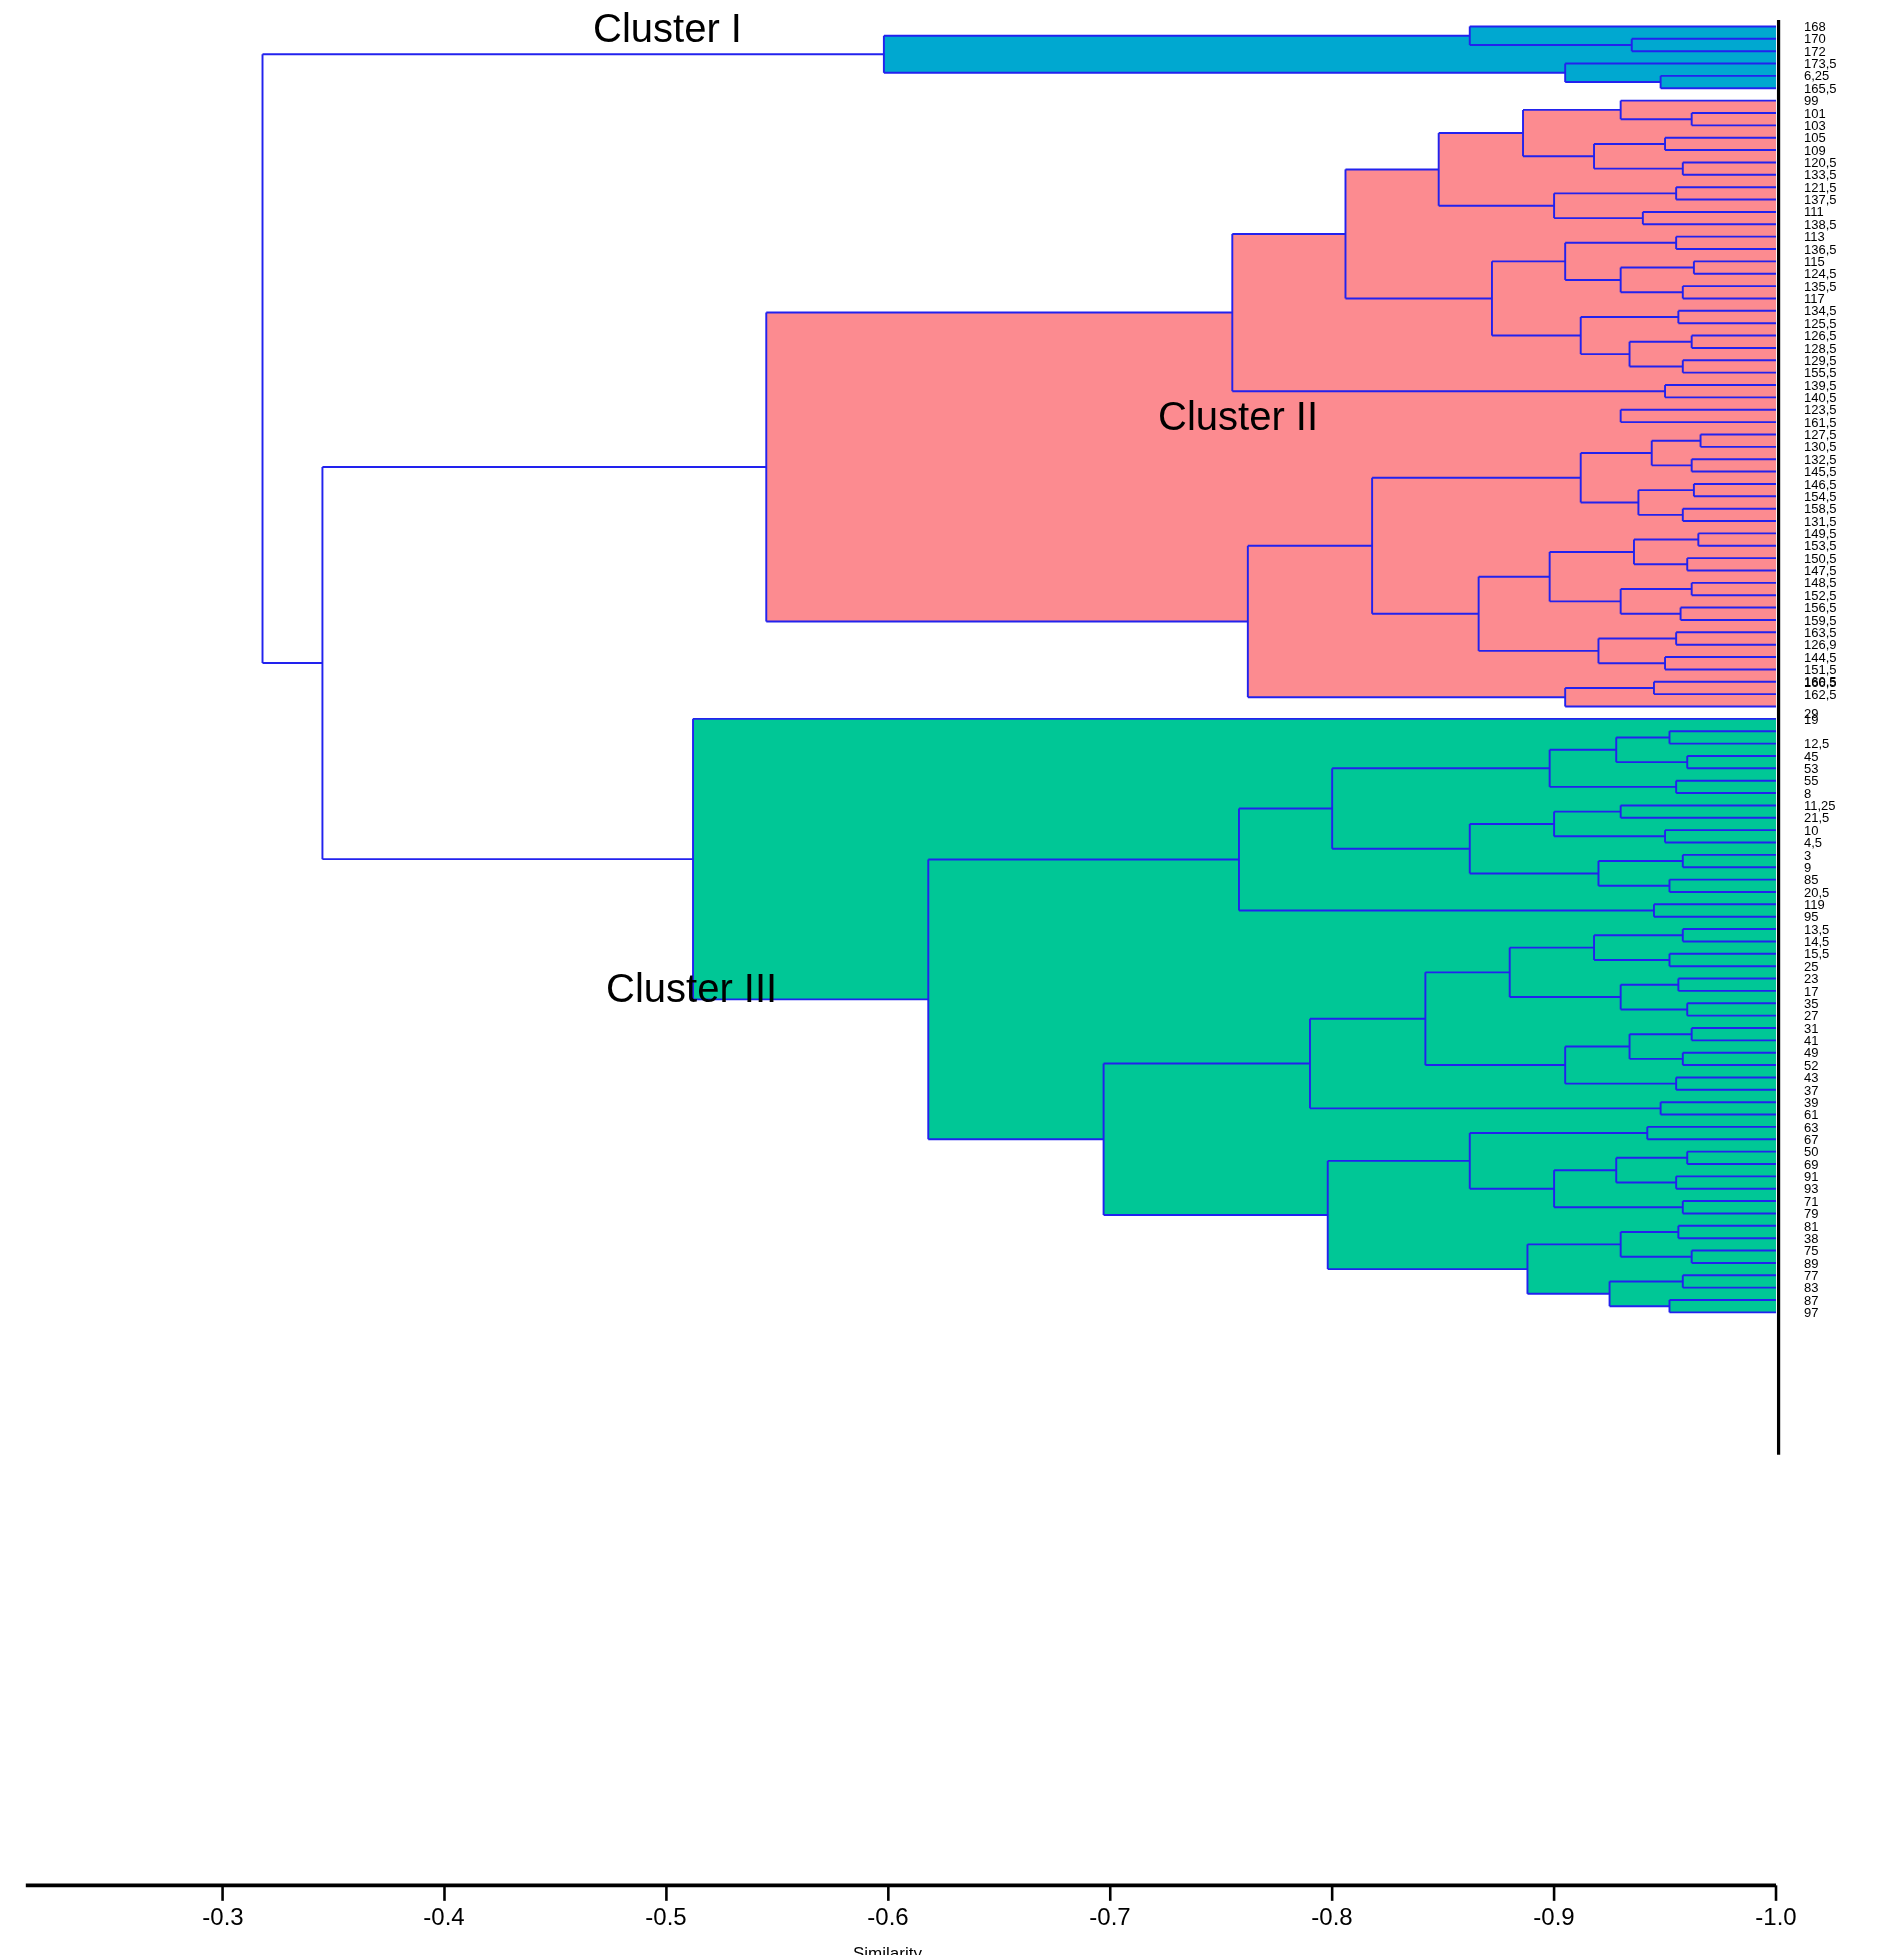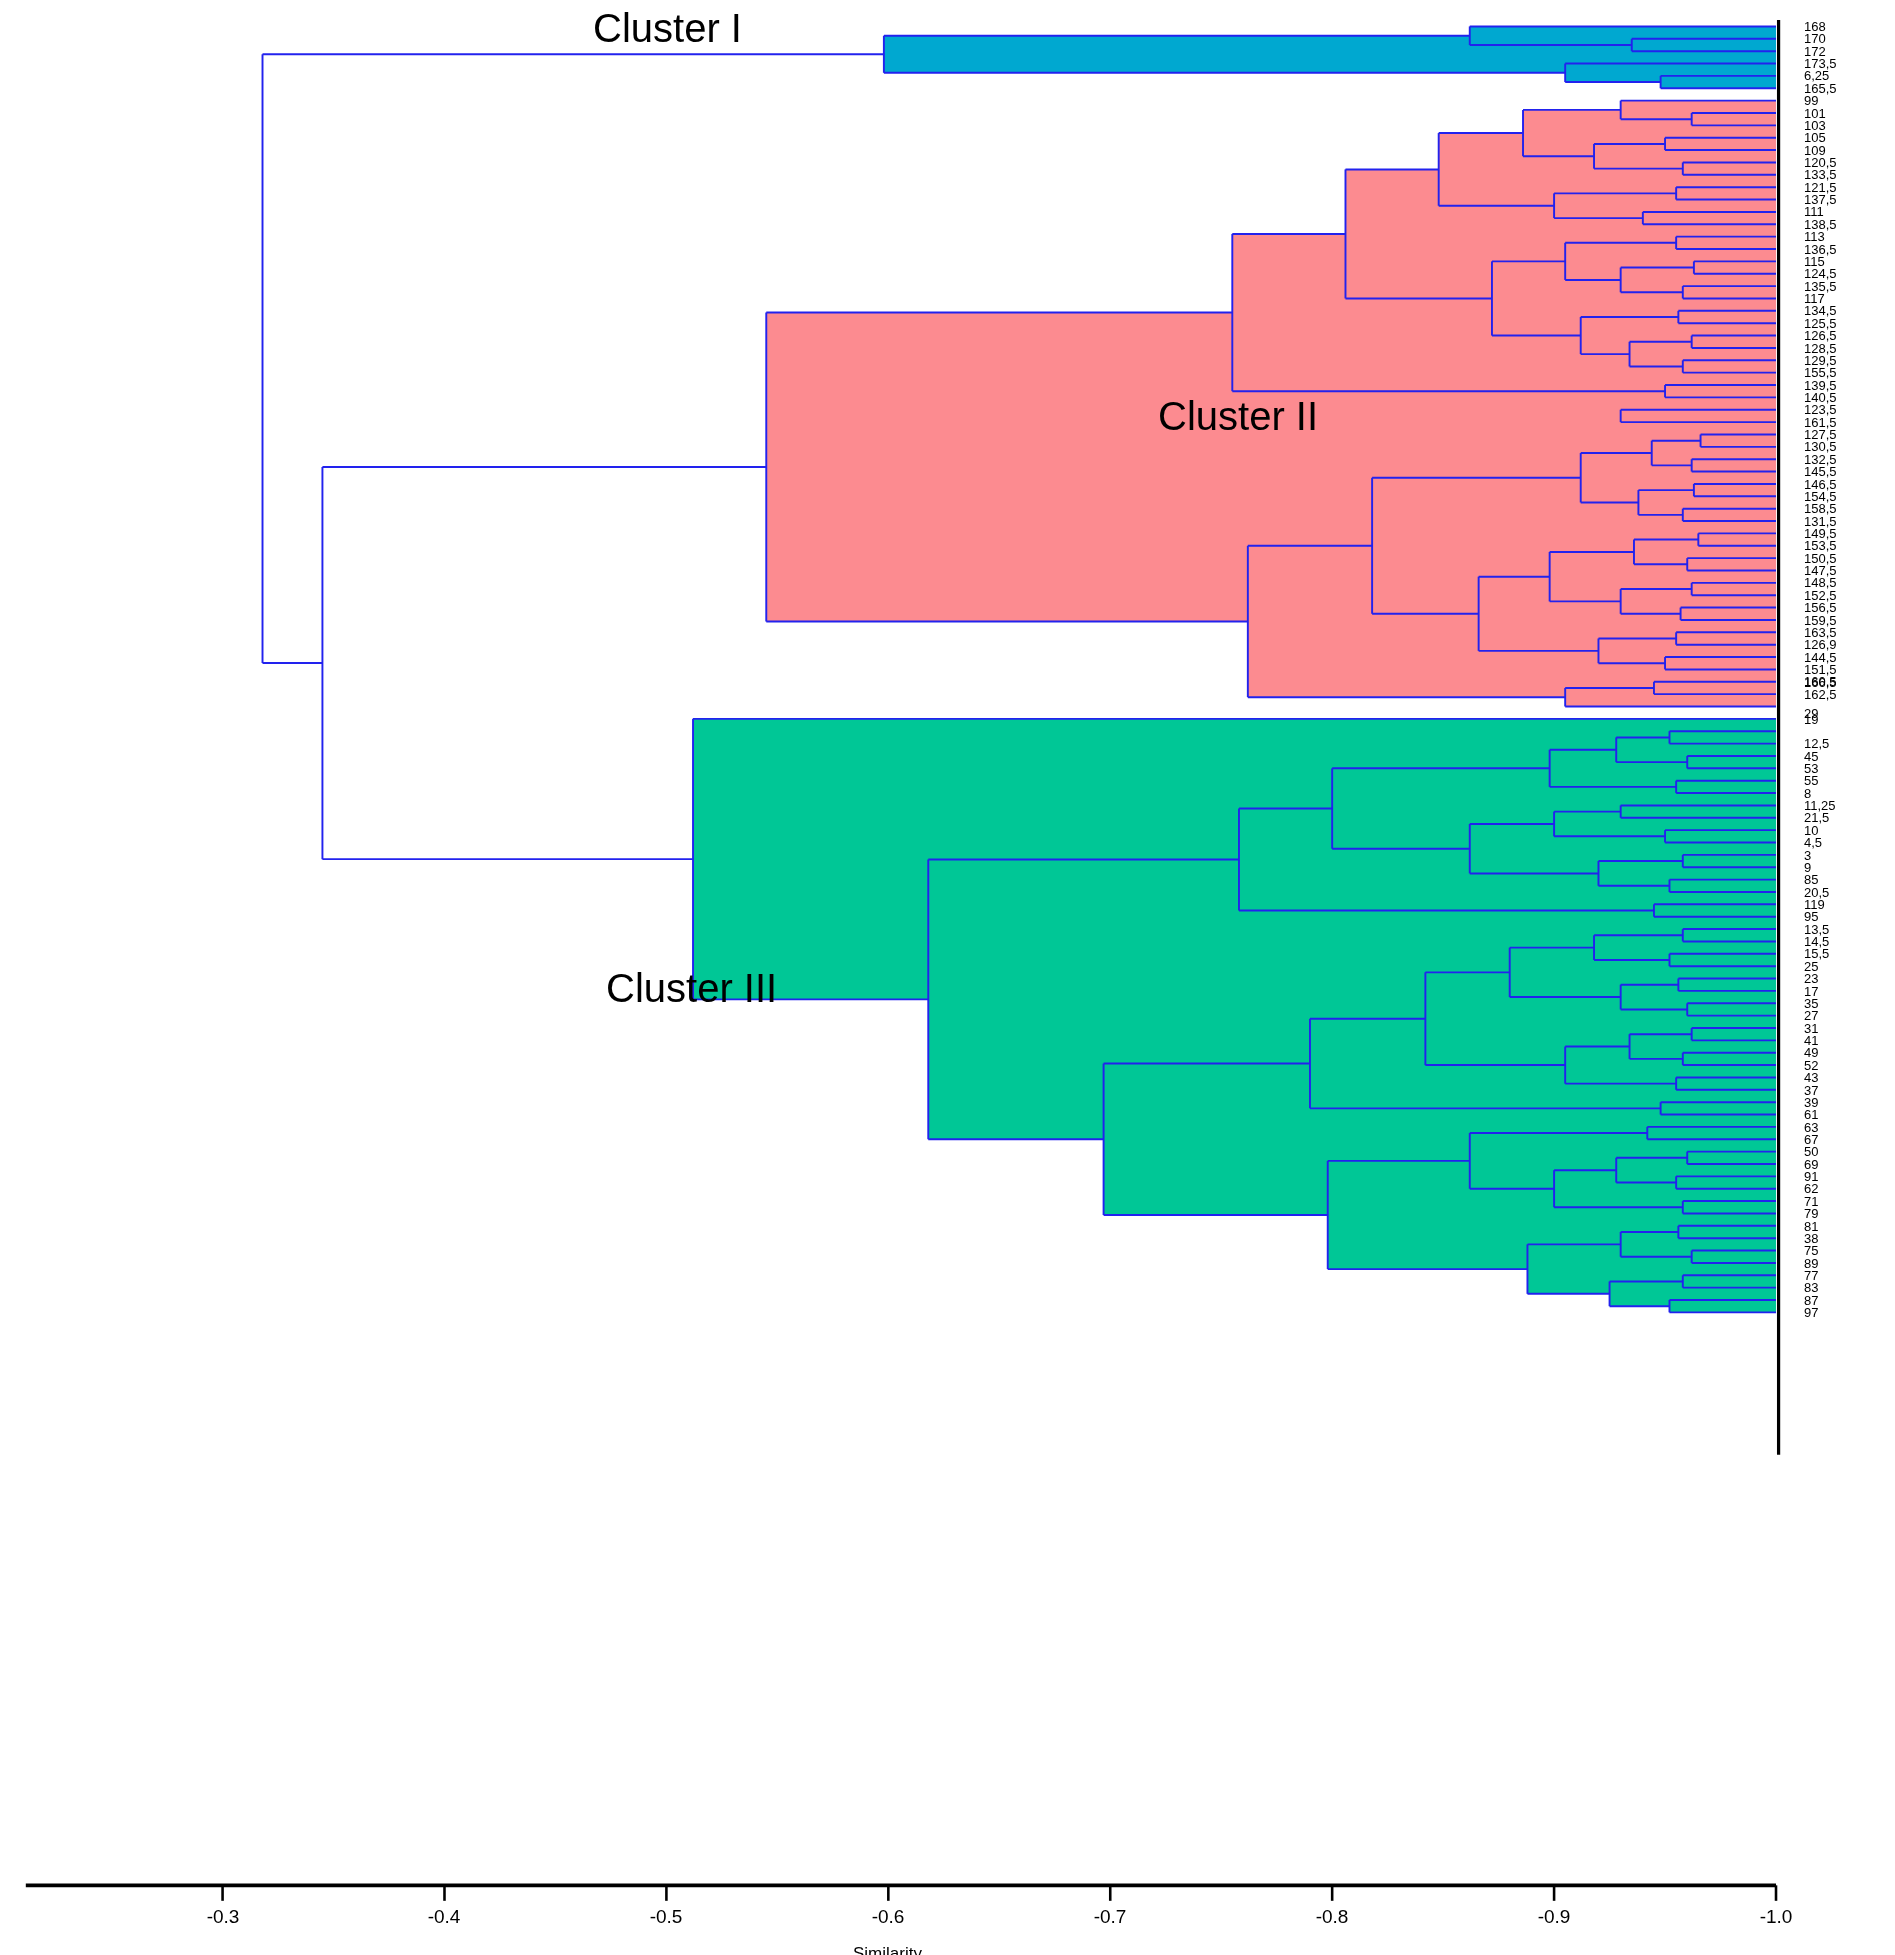--- a/index.html
+++ b/index.html
@@ -4,21 +4,21 @@
 <style>
   html,body{margin:0;padding:0;background:#ffffff;}
   body{font-family:"Liberation Sans",sans-serif;}
   #root{position:relative;width:1896px;height:1955px;background:#ffffff;overflow:hidden;}
   #plot{position:absolute;left:0;top:0;width:1896px;height:1955px;}
   .cluster-label{position:absolute;color:#000000;font-family:"Liberation Sans",sans-serif;
                  font-size:40px;line-height:40px;white-space:nowrap;}
   .leaf-label{position:absolute;color:#000000;font-family:"Liberation Sans",sans-serif;
               font-size:13px;line-height:13px;white-space:nowrap;}
   .axis-tick-label{position:absolute;color:#000000;font-family:"Liberation Sans",sans-serif;
-                   font-size:19px;line-height:18px;white-space:nowrap;text-align:center;}
+                   font-size:24px;line-height:18px;white-space:nowrap;text-align:center;}
   .axis-title{position:absolute;color:#000000;font-family:"Liberation Sans",sans-serif;
               font-size:17px;line-height:17px;white-space:nowrap;}
 </style>
 </head>
 <body>
 
 <div id="root">
   <svg id="plot" viewBox="0 0 2939 3031" preserveAspectRatio="none" xmlns="http://www.w3.org/2000/svg">
     <g id="polys">
         <polygon points="2529.4,60.17 2753,60.17 2753,60.17 2753,60.17 2753,60.17 2753,79.34 2753,79.34 2529.4,79.34" fill="#00a8d0" stroke="none"></polygon>
@@ -540,21 +540,21 @@
       <div class="leaf-label" style="left: 1804px; top: 1059px;">52</div>
       <div class="leaf-label" style="left: 1804px; top: 1071px;">43</div>
       <div class="leaf-label" style="left: 1804px; top: 1084px;">37</div>
       <div class="leaf-label" style="left: 1804px; top: 1096px;">39</div>
       <div class="leaf-label" style="left: 1804px; top: 1108px;">61</div>
       <div class="leaf-label" style="left: 1804px; top: 1121px;">63</div>
       <div class="leaf-label" style="left: 1804px; top: 1133px;">67</div>
       <div class="leaf-label" style="left: 1804px; top: 1145px;">50</div>
       <div class="leaf-label" style="left: 1804px; top: 1158px;">69</div>
       <div class="leaf-label" style="left: 1804px; top: 1170px;">91</div>
-      <div class="leaf-label" style="left: 1804px; top: 1182px;">62</div>
+      <div class="leaf-label" style="left: 1804px; top: 1182px;">93</div>
       <div class="leaf-label" style="left: 1804px; top: 1195px;">71</div>
       <div class="leaf-label" style="left: 1804px; top: 1207px;">79</div>
       <div class="leaf-label" style="left: 1804px; top: 1220px;">81</div>
       <div class="leaf-label" style="left: 1804px; top: 1232px;">38</div>
       <div class="leaf-label" style="left: 1804px; top: 1244px;">75</div>
       <div class="leaf-label" style="left: 1804px; top: 1257px;">89</div>
       <div class="leaf-label" style="left: 1804px; top: 1269px;">77</div>
       <div class="leaf-label" style="left: 1804px; top: 1281px;">83</div>
       <div class="leaf-label" style="left: 1804px; top: 1294px;">87</div>
       <div class="leaf-label" style="left: 1804px; top: 1306px;">97</div>

